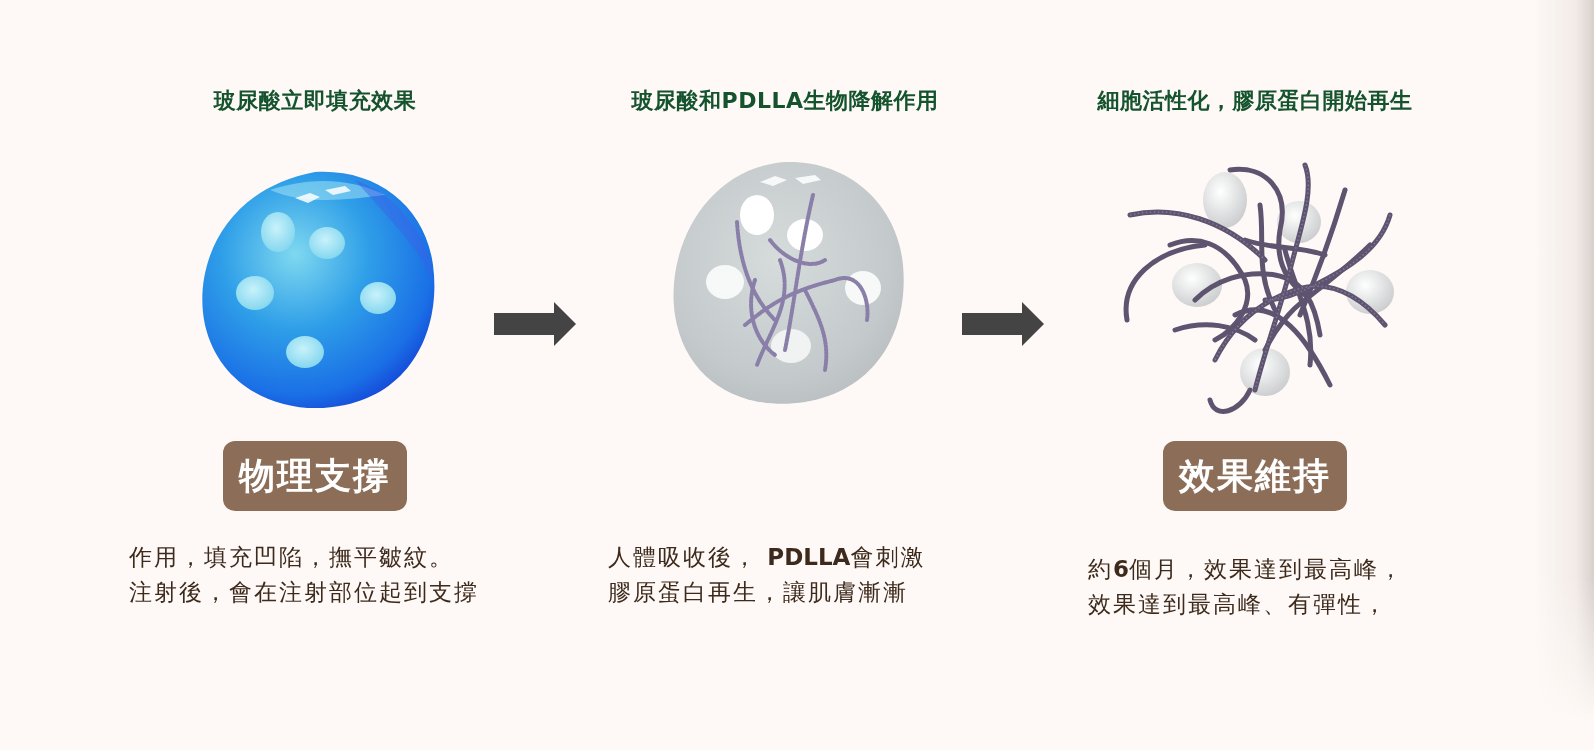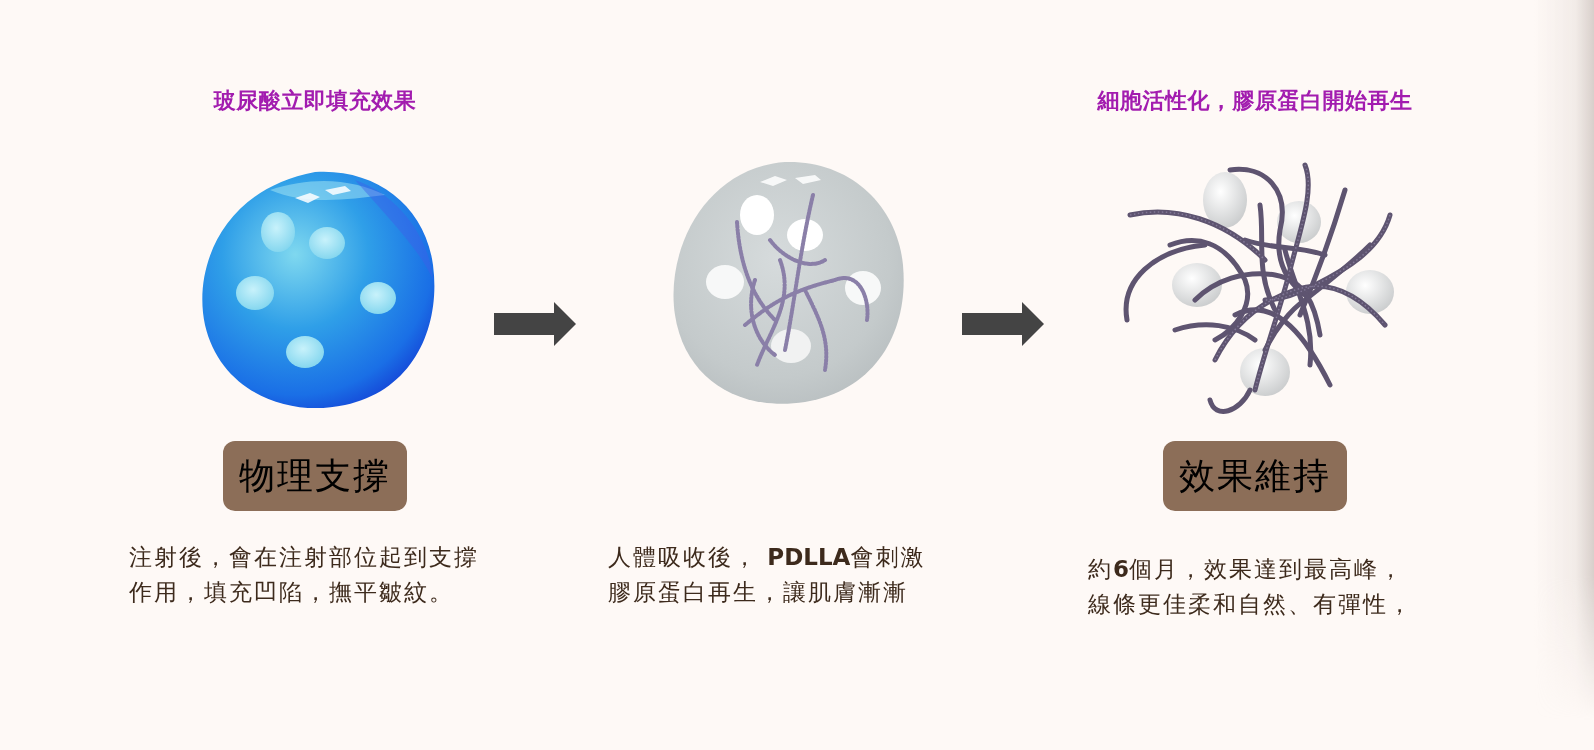--- a/index.html
+++ b/index.html
@@ -12,30 +12,30 @@
     position:absolute; top:0; right:0; width:60px; height:720px;
     background:linear-gradient(to right, rgba(254,249,246,0) 0%, rgba(220,210,205,0.35) 70%, rgba(200,190,185,0.7) 100%);
     -webkit-mask-image:linear-gradient(to bottom, #000 80%, transparent 100%);
     mask-image:linear-gradient(to bottom, #000 80%, transparent 100%);
   }
   .stage {
     position:absolute; top:0; width:420px; height:750px;
   }
   .stage-title {
     position:absolute; top:86px; left:0; width:100%; text-align:center;
-    font-size:22px; font-weight:bold; color:#a21caf; letter-spacing:0.5px;
+    font-size:22px; font-weight:bold; color:#14532d; letter-spacing:0.5px;
   }
   .stage-art {
     position:absolute; top:150px; left:50%; transform:translateX(-50%);
     width:280px; height:270px;
   }
   .pill {
     position:absolute; top:441px; left:50%; transform:translateX(-50%);
-    background:#8c6e58; color:#000000; border-radius:12px;
-    padding:8px 16px; font-size:36px; font-weight:normal; line-height:54px;
+    background:#8c6e58; color:#ffffff; border-radius:12px;
+    padding:8px 16px; font-size:36px; font-weight:bold; line-height:54px;
     white-space:nowrap; letter-spacing:2px;
   }
   .desc {
     position:absolute; top:540px; font-size:23px; line-height:35px; color:#3d2a1c;
     letter-spacing:2px;
   }
   .desc b { font-weight:bold; letter-spacing:0; }
   .arrow { position:absolute; top:302px; width:84px; height:44px; }
 </style>
 </head>
@@ -65,32 +65,33 @@
       <path d="M120 48 l15 -5 l10 4 l-12 6 z M150 40 l20 -4 l6 5 l-18 4 z" fill="#ffffff" opacity="0.85"></path>
       <ellipse cx="103" cy="82" rx="17" ry="20" fill="url(#dotG)"></ellipse>
       <ellipse cx="152" cy="93" rx="18" ry="16" fill="url(#dotG)"></ellipse>
       <ellipse cx="80" cy="143" rx="19" ry="17" fill="url(#dotG)"></ellipse>
       <ellipse cx="203" cy="148" rx="18" ry="16" fill="url(#dotG)"></ellipse>
       <ellipse cx="130" cy="202" rx="19" ry="16" fill="url(#dotG)"></ellipse>
     </svg>
   </div>
   <div class="pill">物理支撐</div>
   <div class="desc" style="left:24px;">
+    <div>作用，填充凹陷，撫平皺紋。</div>
     <div>注射後，會在注射部位起到支撐</div>
-    <div>作用，填充凹陷，撫平皺紋。</div>
   </div>
 </div>
 
 <div class="arrow" style="left:494px;">
   <svg width="84" height="44" viewBox="0 0 84 44">
     <polygon points="0,11 60,11 60,0 82,22 60,44 60,33 0,33" fill="#444444"></polygon>
   </svg>
 </div>
 
 <div class="stage" style="left:575px;">
+  <div class="stage-title">玻尿酸和PDLLA生物降解作用</div>
   <div class="stage-art">
     <svg width="280" height="270" viewBox="0 0 280 270">
       <defs>
         <radialGradient id="grayG" cx="45%" cy="40%" r="70%">
           <stop offset="0%" stop-color="#d6dbdc"></stop>
           <stop offset="70%" stop-color="#c4cacb"></stop>
           <stop offset="100%" stop-color="#b5bbbd"></stop>
         </radialGradient>
       </defs>
       <path d="M140 12 C205 10 252 55 258 115 C264 180 232 240 160 252 C95 262 40 230 30 165 C20 100 60 18 140 12 Z" fill="url(#grayG)"></path>
@@ -160,15 +161,15 @@
         <path d="M15 65 C60 55 110 70 150 110"></path>
         <path d="M190 15 C200 40 185 80 175 120 C165 160 150 200 140 240"></path>
         <path d="M100 210 C120 170 150 150 180 140 C210 130 240 140 270 175"></path>
         <path d="M275 65 C265 100 230 120 200 135 C180 145 165 150 150 150"></path>
       </g>
     </svg>
   </div>
   <div class="pill">效果維持</div>
   <div class="desc" style="left:43px;margin-top:12px;">
     <div><span>約</span><b>6</b><span>個月，效果達到最高峰，</span></div>
-    <div>線條更佳柔和自然、有彈性，</div>
+    <div>效果達到最高峰、有彈性，</div>
   </div>
 </div>
 
 </body></html>

